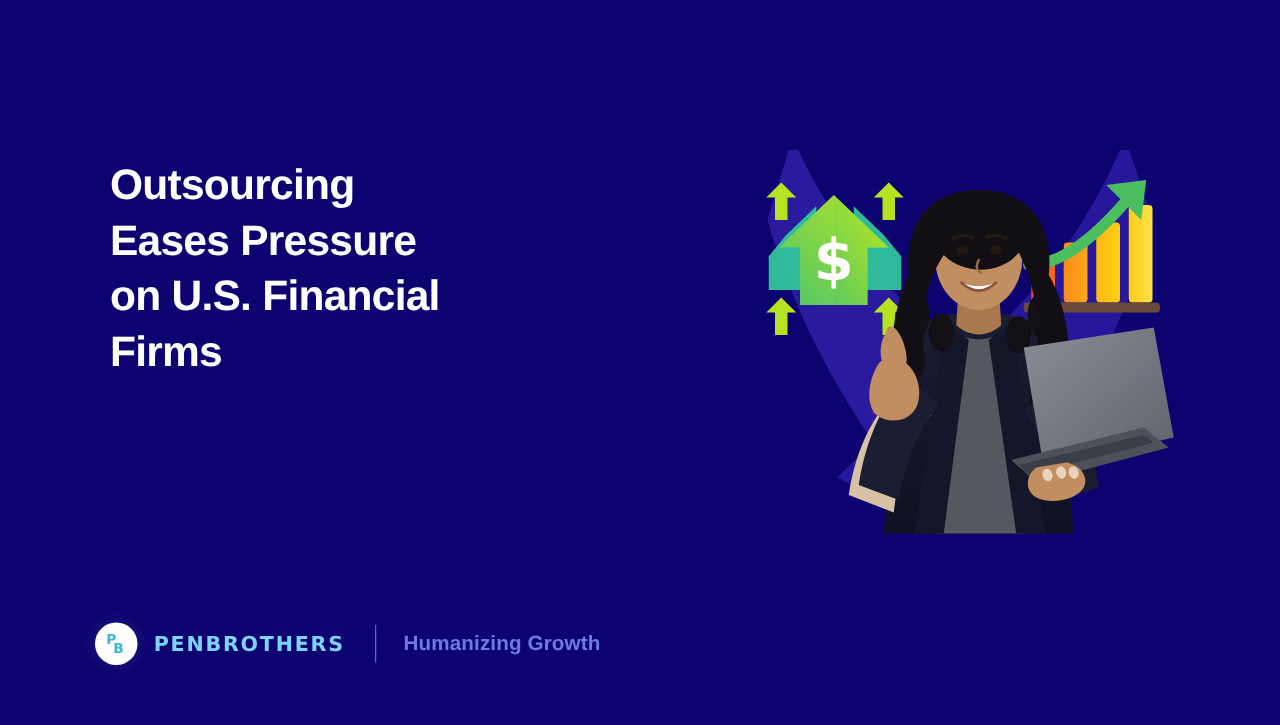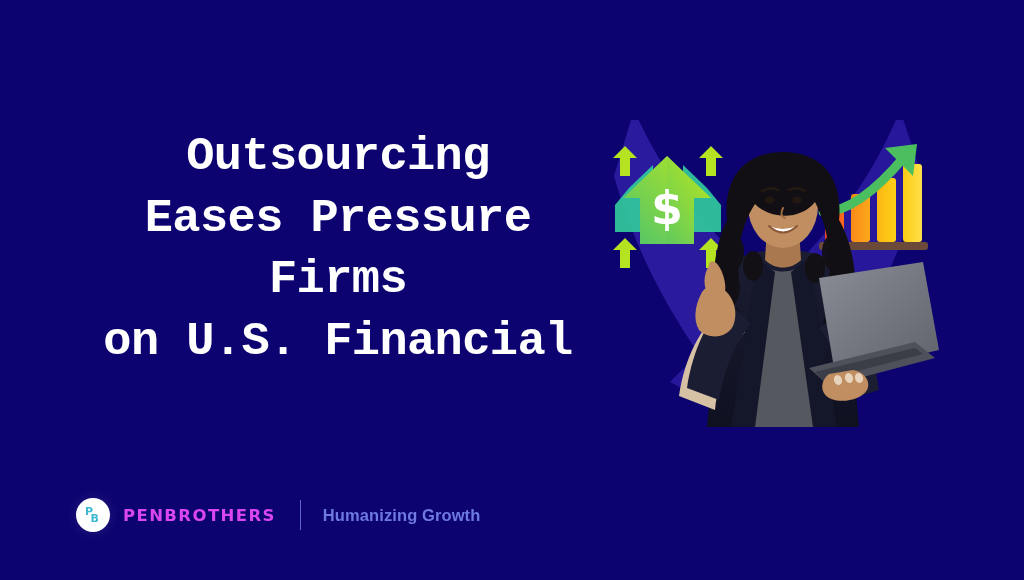--- a/index.html
+++ b/index.html
@@ -26,26 +26,25 @@
     pointer-events:none;
   }
 
   
   .headline{
     position:absolute;
     left:88px;
     top:126px;
     width:500px;
     color:#ffffff;
-    font-family:Liberation Mono, monospace;
+    font-family:Liberation Sans, sans-serif;
     font-weight:700;
-    font-size:47px;
+    font-size:34px;
     line-height:1.31;
     letter-spacing:-0.6px;
-    text-align:center;
   }
   .headline .ln{ display:block; white-space:nowrap; }
 
   
   .logo-lockup{
     position:absolute;
     left:76px;
     bottom:46px;
     display:flex;
     align-items:center;
@@ -53,21 +52,21 @@
   }
   .logo-badge{
     width:34px; height:34px;
     border-radius:50%;
     background:#ffffff;
     display:flex; align-items:center; justify-content:center;
     flex:0 0 auto;
     box-shadow:0 0 14px rgba(255,255,255,.10);
   }
   .logo-wordmark{
-    color:#d946ef;
+    color:#7dd3fc;
     font-family:"DejaVu Sans", sans-serif;
     font-weight:700;
     font-size:16.5px;
     letter-spacing:1.4px;
     margin-left:13px;
     white-space:nowrap;
   }
   .logo-divider{
     width:1px;
     height:30px;
@@ -121,22 +120,22 @@
       <path d="M34 -10 C 70 70, 120 130, 214 200 L 262 252 L 190 300 L 150 300
                C 90 230, 40 150, 14 56 Z"></path>
       <path d="M300 -10 C 268 70, 212 140, 120 212 L 70 262 L 142 300 L 188 300
                C 250 230, 300 150, 322 56 Z" opacity=".92"></path>
     </g>
   </svg>
 
   <h1 class="headline">
     <span class="ln">Outsourcing</span>
     <span class="ln">Eases Pressure</span>
+    <span class="ln">on U.S. Financial</span>
     <span class="ln">Firms</span>
-    <span class="ln">on U.S. Financial</span>
   </h1>
 
   <div class="art">
 
     <svg class="art-money" viewBox="0 0 145 145" aria-hidden="true">
       <defs>
         <linearGradient id="gTeal" x1="0" y1="1" x2="1" y2="0">
           <stop offset="0" stop-color="#31c39a"></stop>
             <stop offset="1" stop-color="#2ec4a0"></stop>
         </linearGradient>

